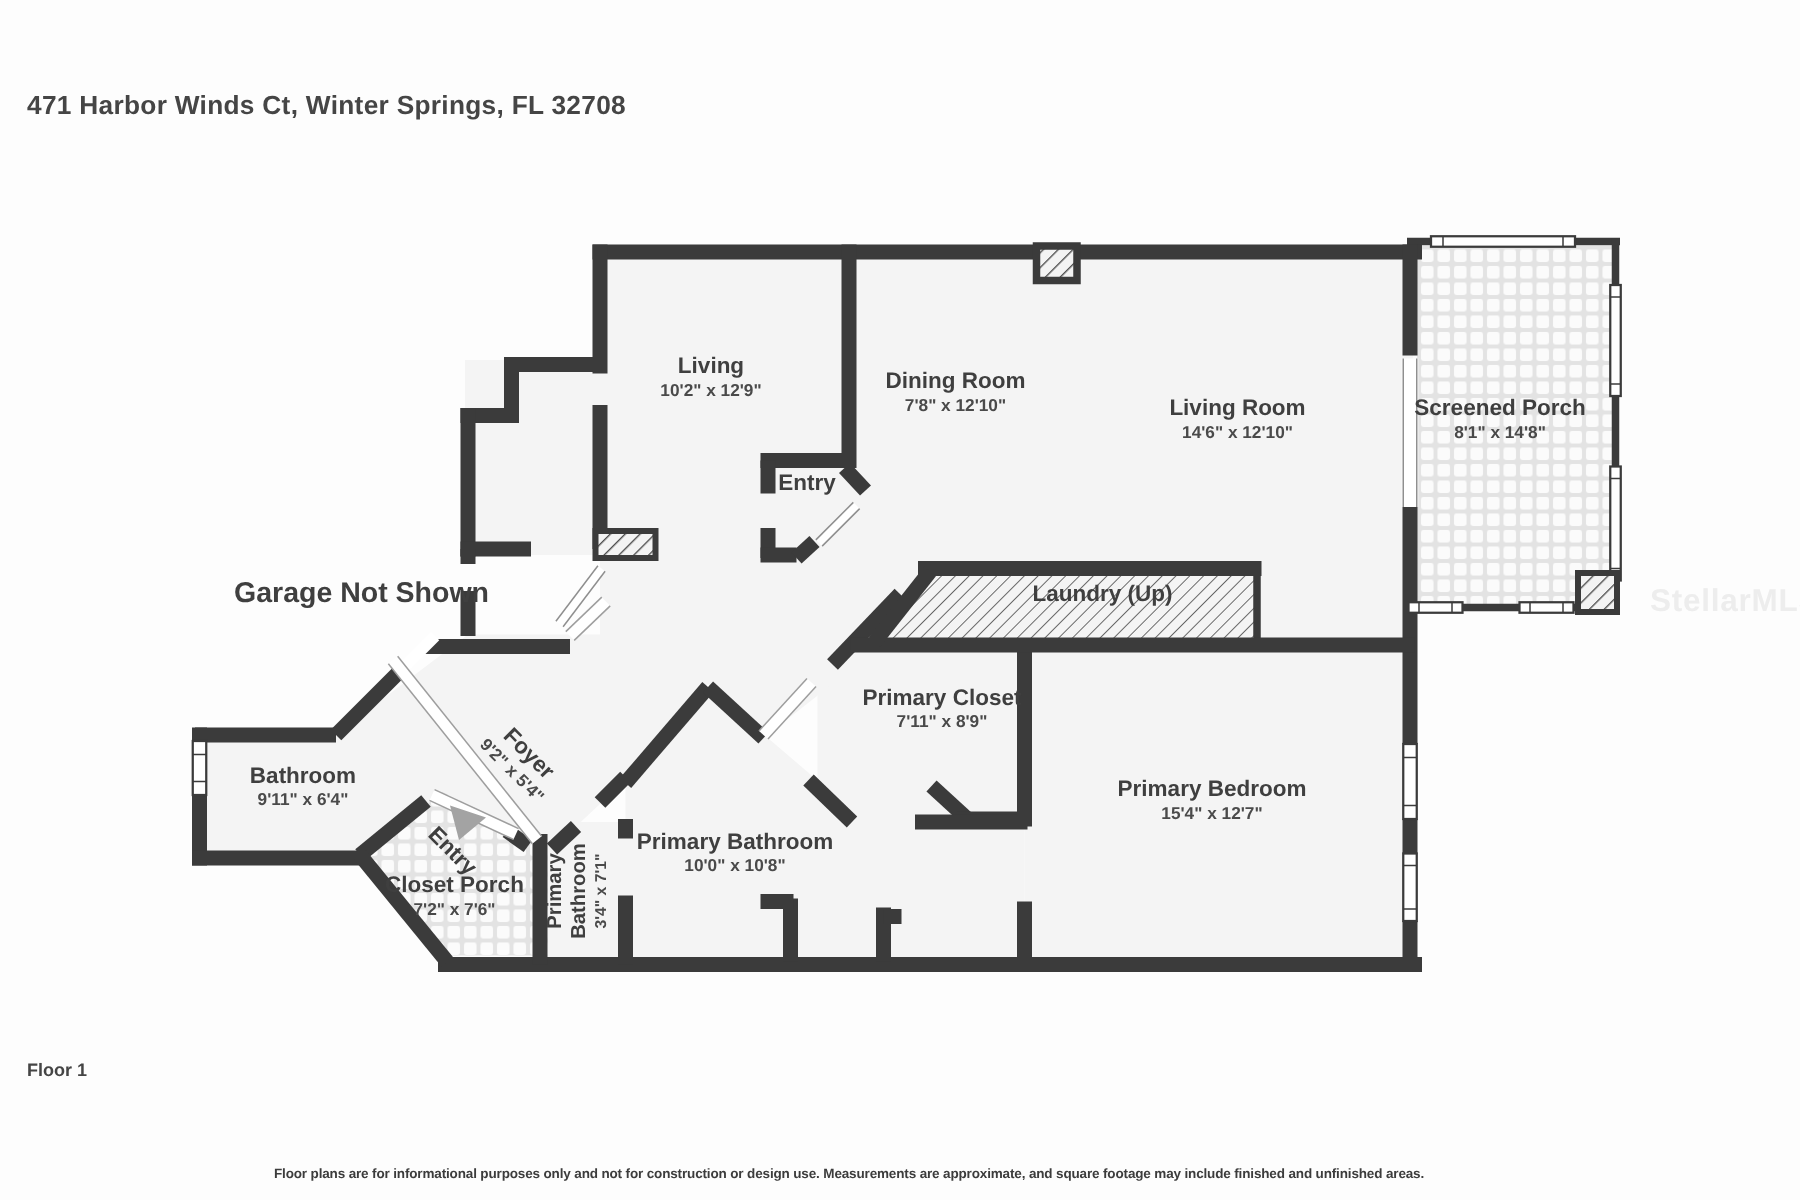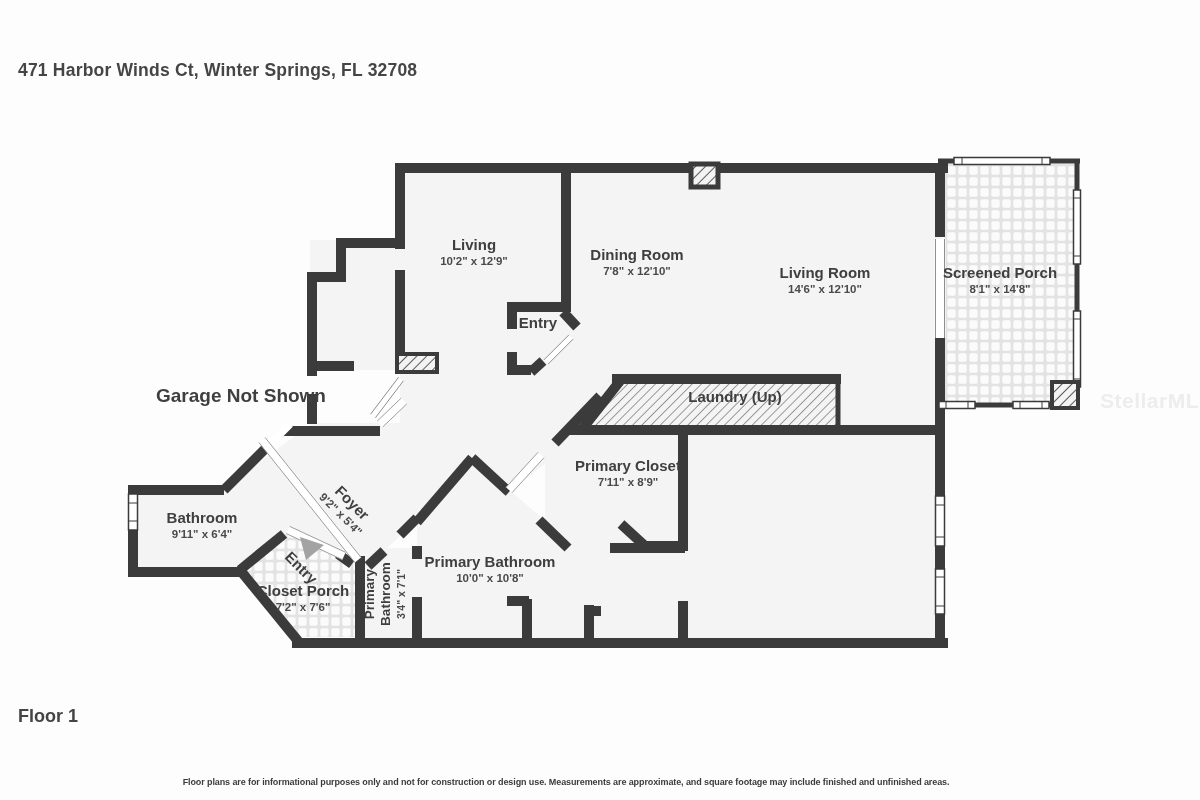--- a/index.html
+++ b/index.html
@@ -1,20 +1,20 @@
 <!DOCTYPE html>
 <html><head>
 <meta charset="utf-8">
 <style>
   html,body{margin:0;padding:0;width:1200px;height:800px;background:#fdfdfd;overflow:hidden;
     font-family:"Liberation Sans","DejaVu Sans",sans-serif;}
   .stage{position:relative;width:1200px;height:800px;}
   .plan-svg{position:absolute;left:0;top:0;}
   .page-title{position:absolute;left:18px;top:60px;font-size:17.5px;font-weight:bold;color:#454545;letter-spacing:.2px;text-align:center;}
-  .floor-label{position:absolute;left:18px;top:706px;font-size:18px;font-weight:bold;color:#454545;}
+  .floor-label{position:absolute;left:18px;top:706px;font-size:12px;font-weight:bold;color:#454545;}
   .disclaimer{position:absolute;left:0;top:777px;width:1132px;text-align:center;font-size:9px;font-weight:bold;color:#3c3c3c;letter-spacing:-.1px;}
   .watermark{position:absolute;left:1100px;top:389px;font-size:21px;font-weight:600;color:#ededed;letter-spacing:.5px;}
   .room-label{position:absolute;transform:translate(-50%,-50%);text-align:center;color:#3f3f3f;line-height:1.22;}
   .room-label .rname{font-size:15px;font-weight:bold;white-space:nowrap;}
   .room-label .rname.wrap{white-space:normal;width:92px;}
   .room-label .rdims{font-size:11.5px;font-weight:bold;color:#4a4a4a;white-space:nowrap;}
   .room-label.rot45{transform:translate(-50%,-50%) rotate(45deg);}
   .room-label.rotm90{transform:translate(-50%,-50%) rotate(-90deg);}
   .room-label.rotm90 .rname{white-space:normal;width:86px;font-size:13.5px;}
   .room-label.rotm90 .rdims{font-size:10.5px;}
@@ -195,20 +195,24 @@
     <div class="rname">Entry</div>
   </div>
   <div class="note-label" style="left:241px;top:396px">Garage Not Shown</div>
   <div class="room-label" style="left:735px;top:397px">
     <div class="rname">Laundry (Up)</div>
   </div>
   <div class="room-label" style="left:628px;top:473px">
     <div class="rname">Primary Closet</div>
     <div class="rdims">7'11" x 8'9"</div>
   </div>
+  <div class="room-label" style="left:808px;top:534px">
+    <div class="rname">Primary Bedroom</div>
+    <div class="rdims">15'4" x 12'7"</div>
+  </div>
   <div class="room-label" style="left:202px;top:525px">
     <div class="rname">Bathroom</div>
     <div class="rdims">9'11" x 6'4"</div>
   </div>
   <div class="room-label rot45" style="left:347px;top:508px">
     <div class="rname">Foyer</div>
     <div class="rdims">9'2" x 5'4"</div>
   </div>
   <div class="room-label rot45" style="left:301px;top:568px">
     <div class="rname">Entry</div>

